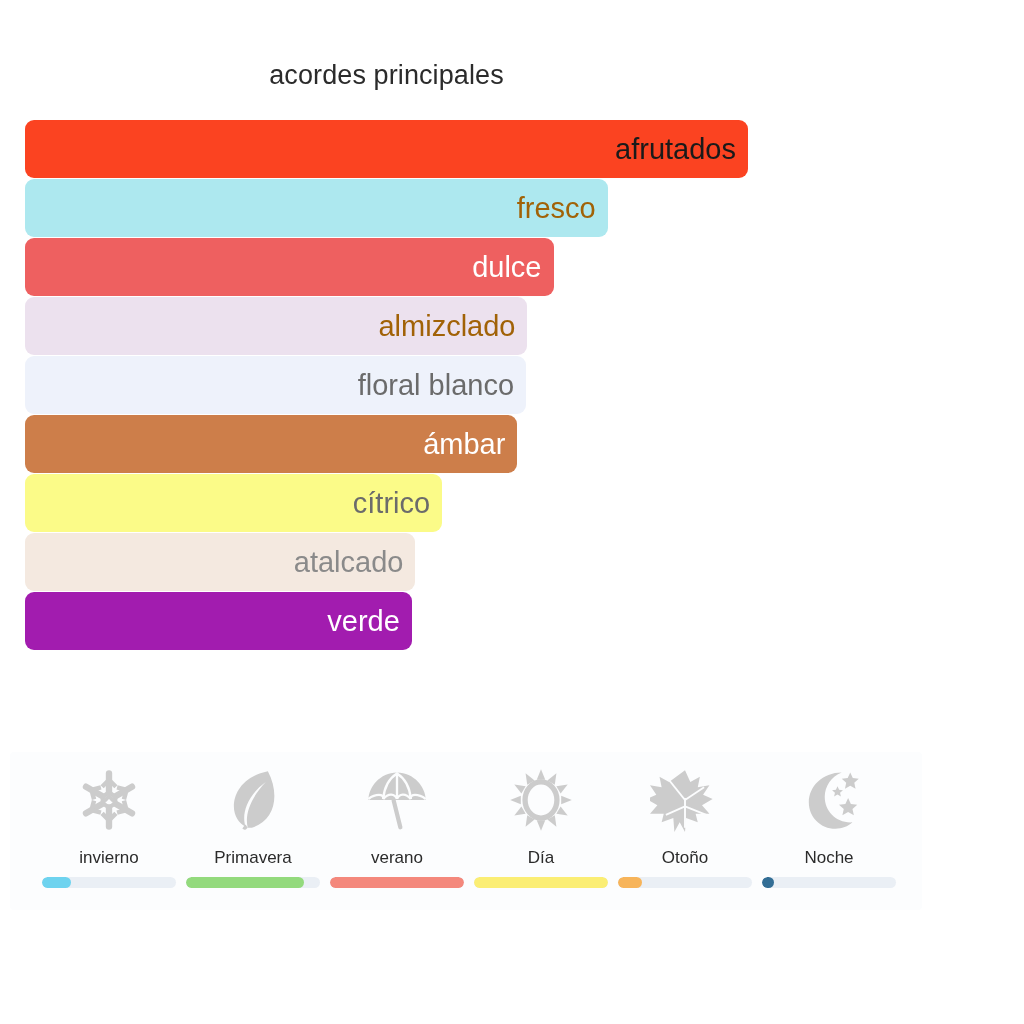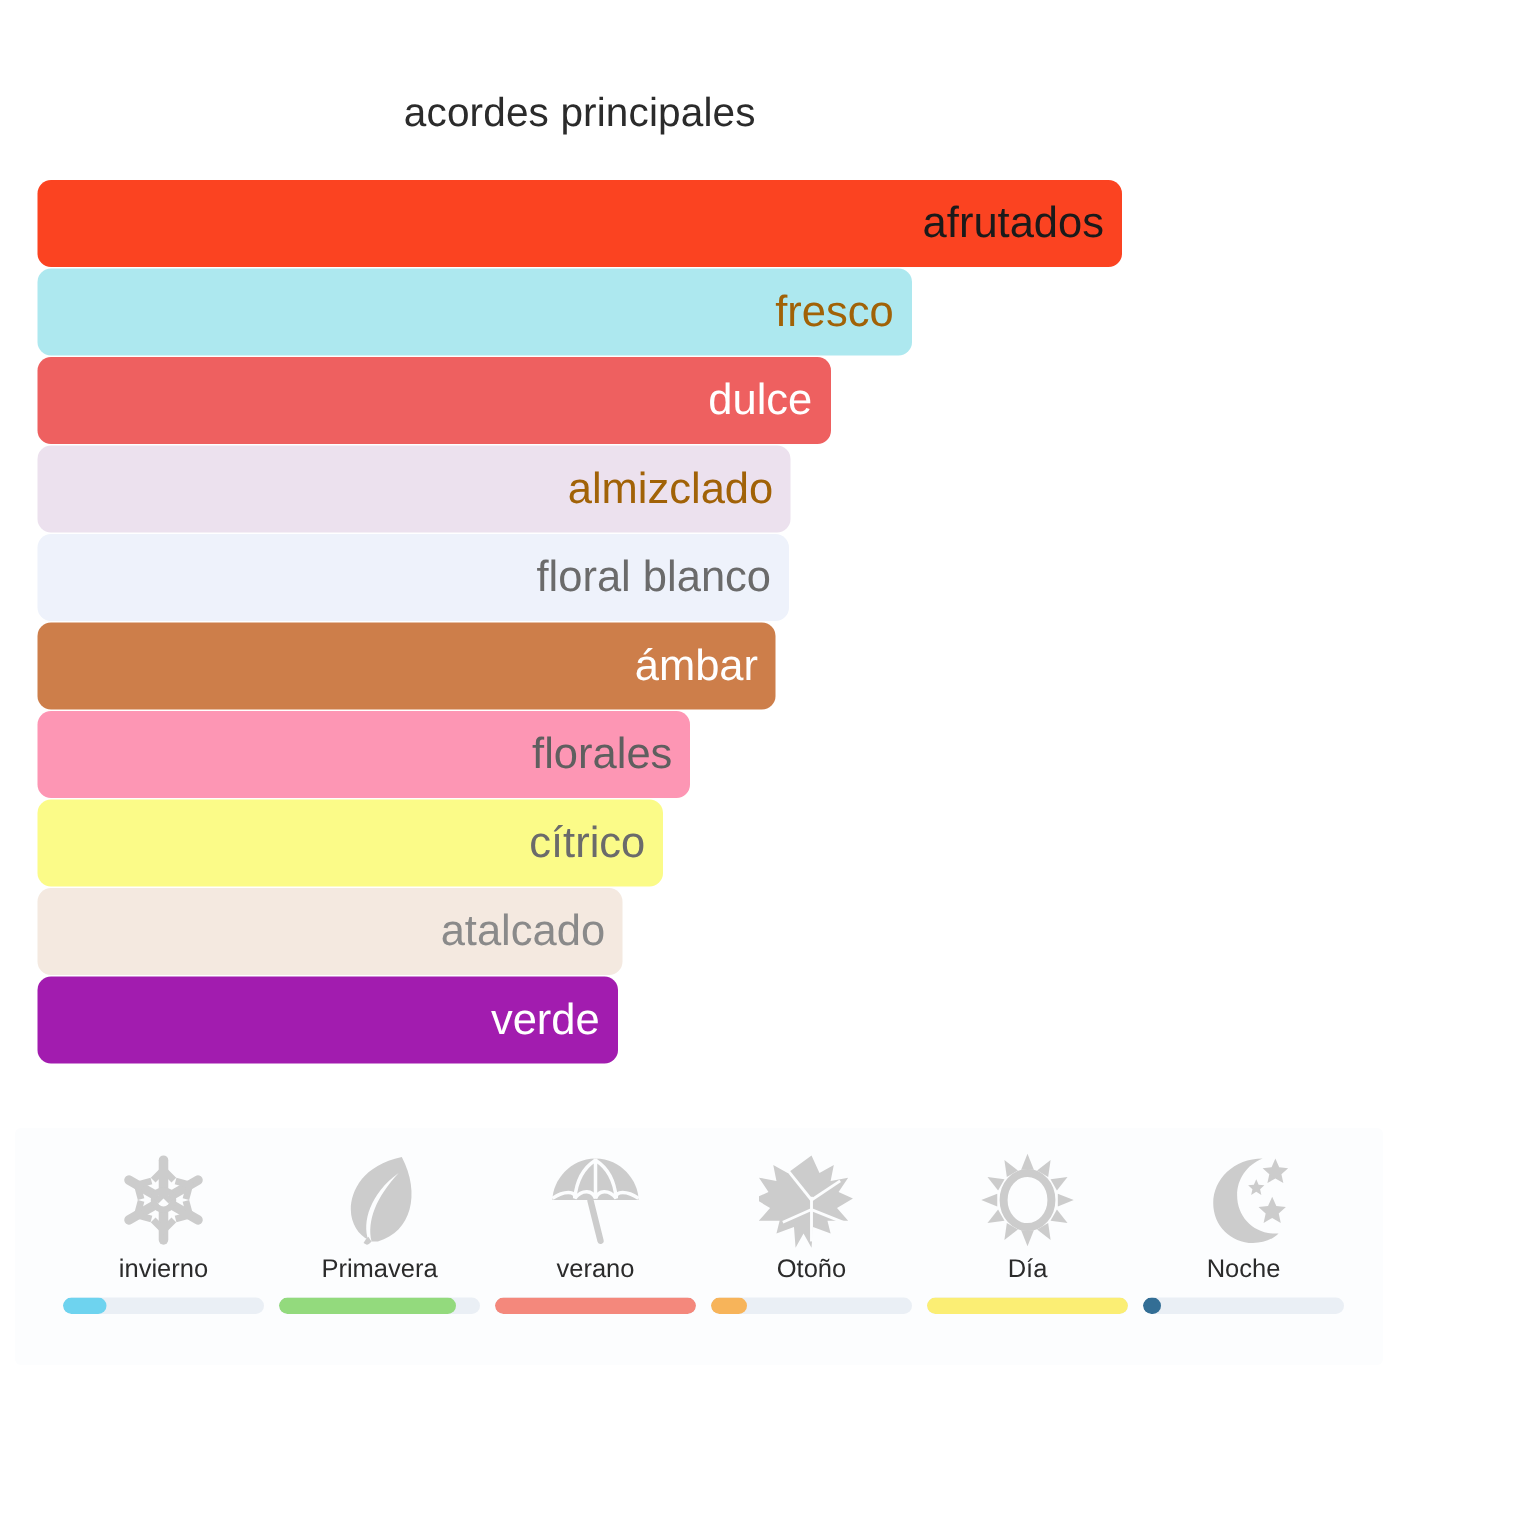--- a/index.html
+++ b/index.html
@@ -96,21 +96,21 @@
     flex-direction: column;
     align-items: center;
   }
   .season-icon {
     width: 70px;
     height: 68px;
     display: block;
   }
   .season-icon svg { display: block; }
   .season-name {
-    margin-top: 2px;
+    margin-top: 14px;
     font-size: 17px;
     line-height: 20px;
     color: #2b2b2b;
     white-space: nowrap;
     text-align: center;
   }
   .season-track {
     margin-top: 9px;
     width: 134px;
     height: 11px;
@@ -156,25 +156,20 @@
         </div>
       </div>
       <div class="bar-row">
         <div class="bar" style="width: 501.039px; background: rgb(238, 242, 251); justify-content: flex-end;">
           <span class="bar-label" style="color: rgb(107, 107, 107);">floral blanco</span>
         </div>
       </div>
       <div class="bar-row">
         <div class="bar" style="width: 492.363px; background: rgb(205, 126, 74);">
           <span class="bar-label" style="color: rgb(255, 255, 255);">ámbar</span>
-        </div>
-      </div>
-      <div class="bar-row">
-        <div class="bar" style="width: 435.246px; background: rgb(253, 150, 180);">
-          <span class="bar-label" style="color: rgb(95, 95, 95);">florales</span>
         </div>
       </div>
       <div class="bar-row">
         <div class="bar" style="width: 417.171px; background: rgb(251, 251, 136);">
           <span class="bar-label" style="color: rgb(107, 107, 107);">cítrico</span>
         </div>
       </div>
       <div class="bar-row">
         <div class="bar" style="width: 390.42px; background: rgb(244, 233, 224);">
           <span class="bar-label" style="color: rgb(138, 138, 138);">atalcado</span>
@@ -253,38 +248,20 @@
             </svg>
           </span>
           <div class="season-name">verano</div>
           <div class="season-track" style="background: rgb(234, 239, 245);">
             <div class="season-fill" style="width: 100%; background: rgb(244, 136, 124);"></div>
           </div>
         </div>
         <div class="season-cell">
           <span class="season-icon">
             <svg viewBox="0 0 64 64" width="70" height="68">
-              <path fill="#cccccc" d="M32 4 l5 11 9 -5 -2 10 11 -2 -6 9 9 4 -10 6 7 8 -13 0 2 8 -11 -4 -1 13 -5 -9 -5 9 -1 -13 -11 4 2 -8 -13 0 7 -8 -10 -6 9 -4 -6 -9 11 2 -2 -10 9 5 Z"></path>
-              <g stroke="#fcfdfe" stroke-width="1.8" fill="none">
-                <path d="M32 58 L32 30"></path>
-                <path d="M32 32 L16 12"></path>
-                <path d="M32 32 L50 20"></path>
-                <path d="M32 38 L52 46"></path>
-                <path d="M32 38 L14 46"></path>
-              </g>
-            </svg>
-          </span>
-          <div class="season-name">Otoño</div>
-          <div class="season-track" style="background: rgb(234, 239, 245);">
-            <div class="season-fill" style="width: 18%; background: rgb(247, 180, 90);"></div>
-          </div>
-        </div>
-        <div class="season-cell">
-          <span class="season-icon">
-            <svg viewBox="0 0 64 64" width="70" height="68">
               <ellipse cx="32" cy="32" rx="15" ry="17" fill="none" stroke="#cccccc" stroke-width="5"></ellipse>
               <path fill="#cccccc" transform="rotate(0 32 32)" d="M32 3 L36 13 L28 13 Z"></path>
               <path fill="#cccccc" transform="rotate(30 32 32)" d="M32 3 L36 13 L28 13 Z"></path>
               <path fill="#cccccc" transform="rotate(60 32 32)" d="M32 3 L36 13 L28 13 Z"></path>
               <path fill="#cccccc" transform="rotate(90 32 32)" d="M32 3 L36 13 L28 13 Z"></path>
               <path fill="#cccccc" transform="rotate(120 32 32)" d="M32 3 L36 13 L28 13 Z"></path>
               <path fill="#cccccc" transform="rotate(150 32 32)" d="M32 3 L36 13 L28 13 Z"></path>
               <path fill="#cccccc" transform="rotate(180 32 32)" d="M32 3 L36 13 L28 13 Z"></path>
               <path fill="#cccccc" transform="rotate(210 32 32)" d="M32 3 L36 13 L28 13 Z"></path>
               <path fill="#cccccc" transform="rotate(240 32 32)" d="M32 3 L36 13 L28 13 Z"></path>
@@ -294,20 +271,38 @@
             </svg>
           </span>
           <div class="season-name">Día</div>
           <div class="season-track" style="background: rgb(234, 239, 245);">
             <div class="season-fill" style="width: 100%; background: rgb(251, 238, 116);"></div>
           </div>
         </div>
         <div class="season-cell">
           <span class="season-icon">
             <svg viewBox="0 0 64 64" width="70" height="68">
+              <path fill="#cccccc" d="M32 4 l5 11 9 -5 -2 10 11 -2 -6 9 9 4 -10 6 7 8 -13 0 2 8 -11 -4 -1 13 -5 -9 -5 9 -1 -13 -11 4 2 -8 -13 0 7 -8 -10 -6 9 -4 -6 -9 11 2 -2 -10 9 5 Z"></path>
+              <g stroke="#fcfdfe" stroke-width="1.8" fill="none">
+                <path d="M32 58 L32 30"></path>
+                <path d="M32 32 L16 12"></path>
+                <path d="M32 32 L50 20"></path>
+                <path d="M32 38 L52 46"></path>
+                <path d="M32 38 L14 46"></path>
+              </g>
+            </svg>
+          </span>
+          <div class="season-name">Otoño</div>
+          <div class="season-track" style="background: rgb(234, 239, 245);">
+            <div class="season-fill" style="width: 18%; background: rgb(247, 180, 90);"></div>
+          </div>
+        </div>
+        <div class="season-cell">
+          <span class="season-icon">
+            <svg viewBox="0 0 64 64" width="70" height="68">
               <path fill="#cccccc" d="M44 6 C26 6 13 19 13 34 c0 14 11 25 25 25 6 0 12 -2 16 -6 C39 54 28 43 28 29 C28 19 34 10 44 6 Z"></path>
               <g fill="#cccccc">
                 <path d="M52 6 l2.4 5.4 5.6 0.6 -4.2 3.8 1.2 5.6 -5 -2.9 -5 2.9 1.2 -5.6 -4.2 -3.8 5.6 -0.6 Z"></path>
                 <path d="M50 30 l2.6 5.8 6 0.6 -4.5 4 1.3 6 -5.4 -3.1 -5.4 3.1 1.3 -6 -4.5 -4 6 -0.6 Z"></path>
                 <path d="M40 19 l1.5 3.4 3.6 0.4 -2.7 2.4 0.8 3.6 -3.2 -1.9 -3.2 1.9 0.8 -3.6 -2.7 -2.4 3.6 -0.4 Z"></path>
               </g>
             </svg>
           </span>
           <div class="season-name">Noche</div>
           <div class="season-track" style="background: rgb(234, 239, 245);">

